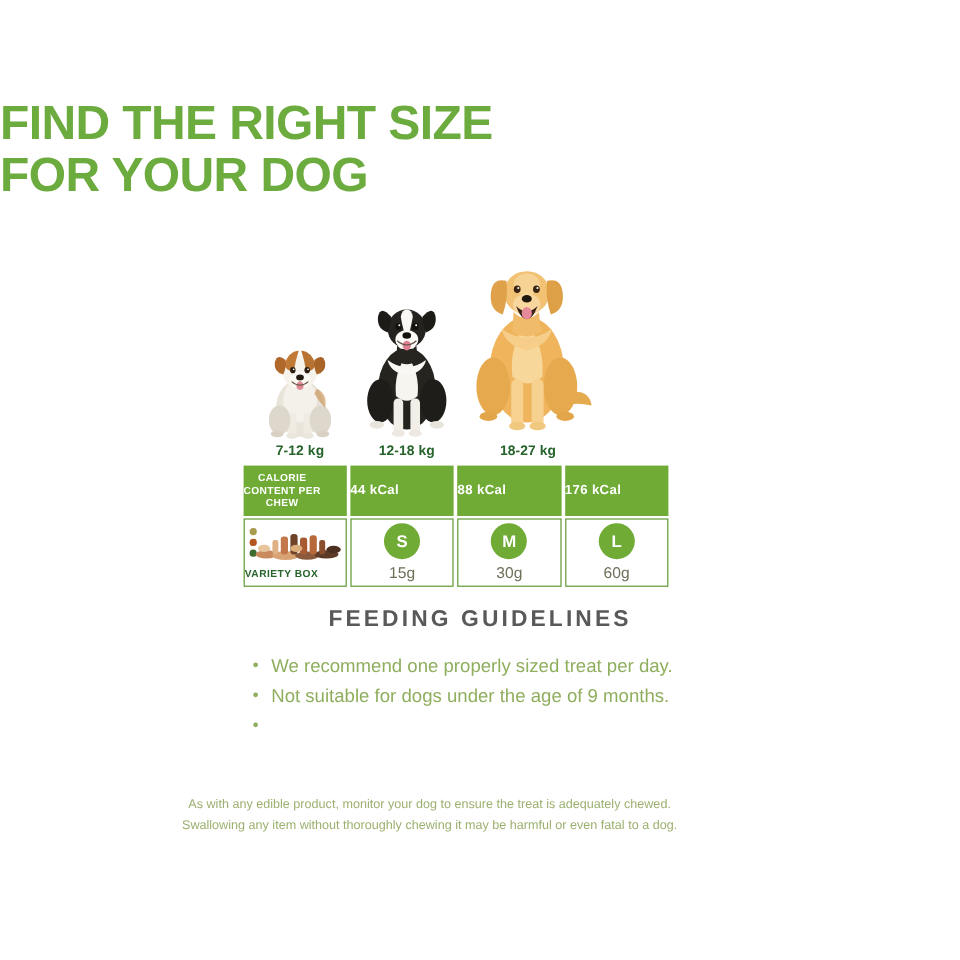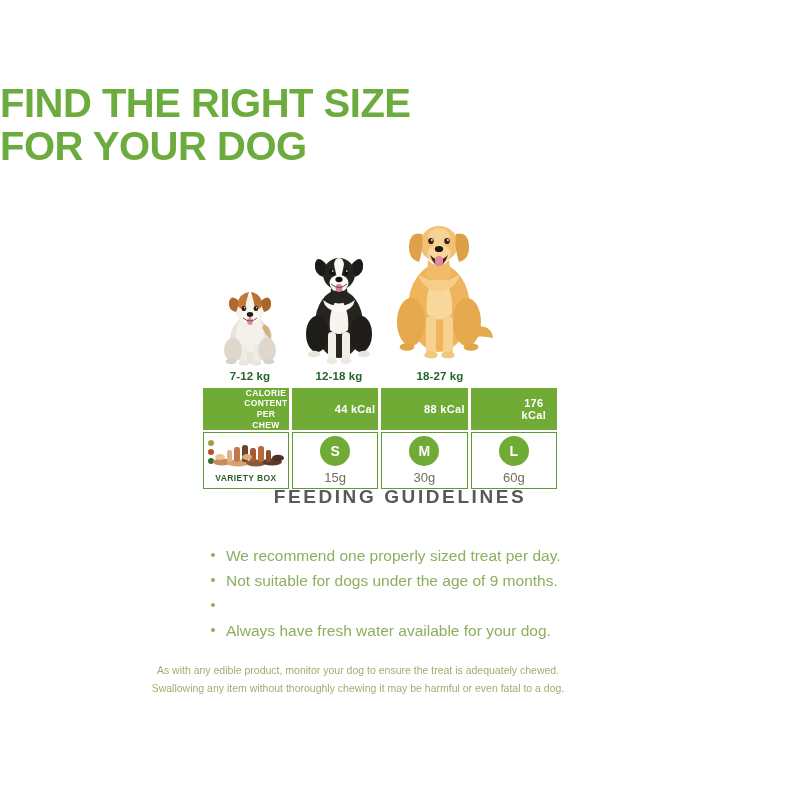--- a/index.html
+++ b/index.html
@@ -91,25 +91,23 @@
   }
   .c1 { width: 86px; }
   .c2, .c3, .c4 { width: 86.5px; }
   .gap { width: 3px; }
 
   .trow.head .cell {
     background: #6FAB35;
     color: #ffffff;
     display: flex;
     align-items: center;
-    justify-content: center;
     text-align: center;
     font-weight: bold;
     letter-spacing: 0.3px;
-    padding-left: 40px;
   }
   .trow.head .c1 {
     font-size: 8.5px;
     line-height: 1.25;
   }
   .trow.head .c2,
   .trow.head .c3,
   .trow.head .c4 {
     font-size: 11px;
   }
@@ -145,21 +143,20 @@
     left: 8px;
     top: 8px;
     width: 74px;
     height: 26px;
   }
   .variety-label {
     position: absolute;
     bottom: 5px;
     left: 0;
     width: 100%;
-    text-align: center;
     font-size: 8.5px;
     font-weight: bold;
     color: #26642B;
     letter-spacing: 0.4px;
   }
 
   .size-circle {
     width: 30px; height: 30px;
     border-radius: 50%;
     background: #6FAB35;
@@ -172,21 +169,21 @@
     margin-bottom: 4px;
   }
   .grams {
     font-size: 13px;
     color: #6F6F5A;
   }
 
   
   .fg-heading {
     position: absolute;
-    top: 486px;
+    top: 506px;
     left: 0;
     width: 800px;
     text-align: center;
     color: #595959;
     font-size: 19px;
     font-weight: bold;
     letter-spacing: 2.6px;
   }
   .bullets {
     position: absolute;
@@ -462,25 +459,20 @@
     <div class="bullet-line">
       <span class="bl-inner">
         <span class="bdot"></span><span>Not suitable for dogs under the age of 9 months.</span>
       </span>
     </div>
     <div class="bullet-line">
       <span class="bl-inner">
         <span class="bdot"></span>
       </span>
     </div>
-    <div class="bullet-line">
-      <span class="bl-inner">
-        <span class="bdot"></span><span>Always have fresh water available for your dog.</span>
-      </span>
-    </div>
   </div>
 
   <div class="footer">
     <div>As with any edible product, monitor your dog to ensure the treat is adequately chewed.</div>
     <div>Swallowing any item without thoroughly chewing it may be harmful or even fatal to a dog.</div>
   </div>
 
 </div>
 
 </body></html>

